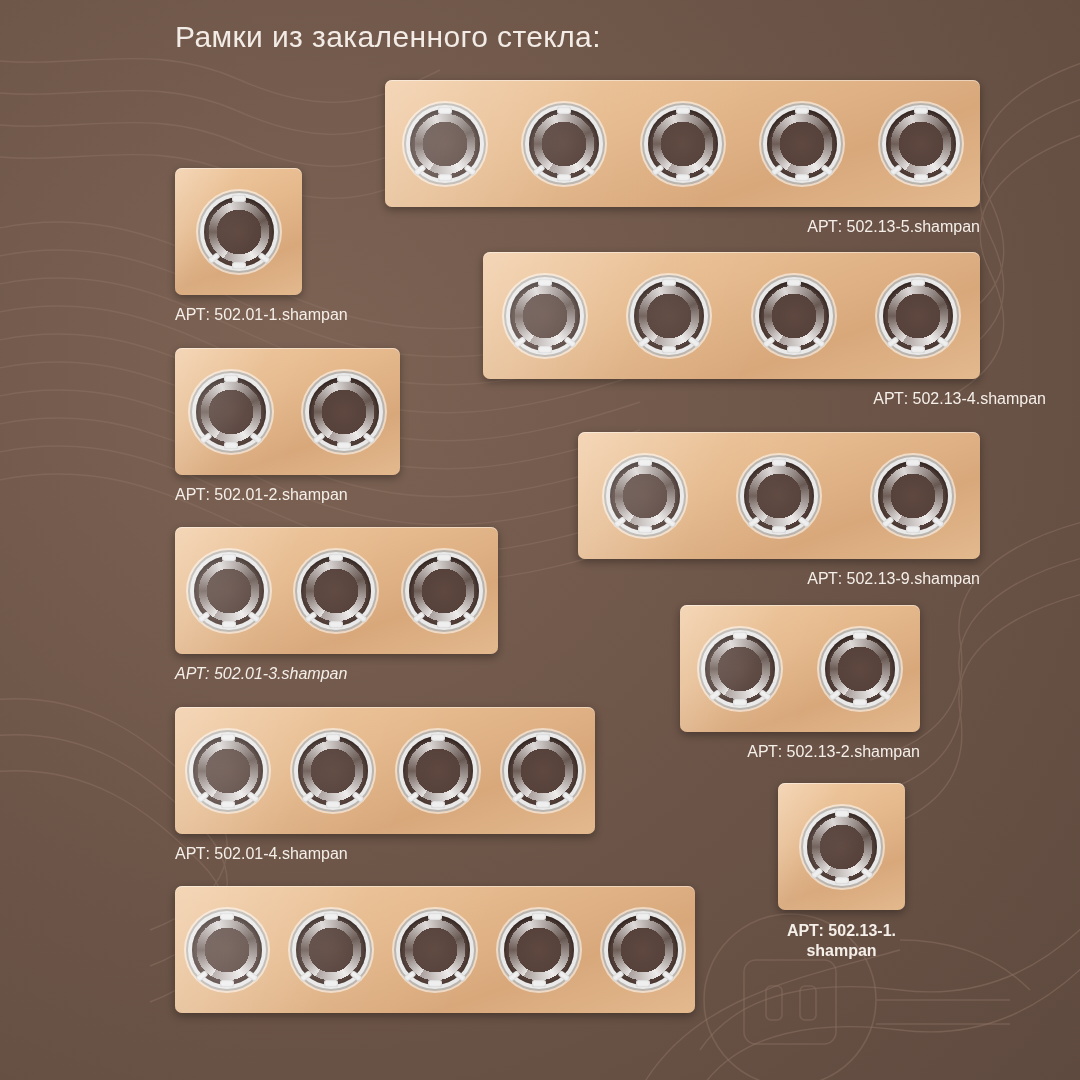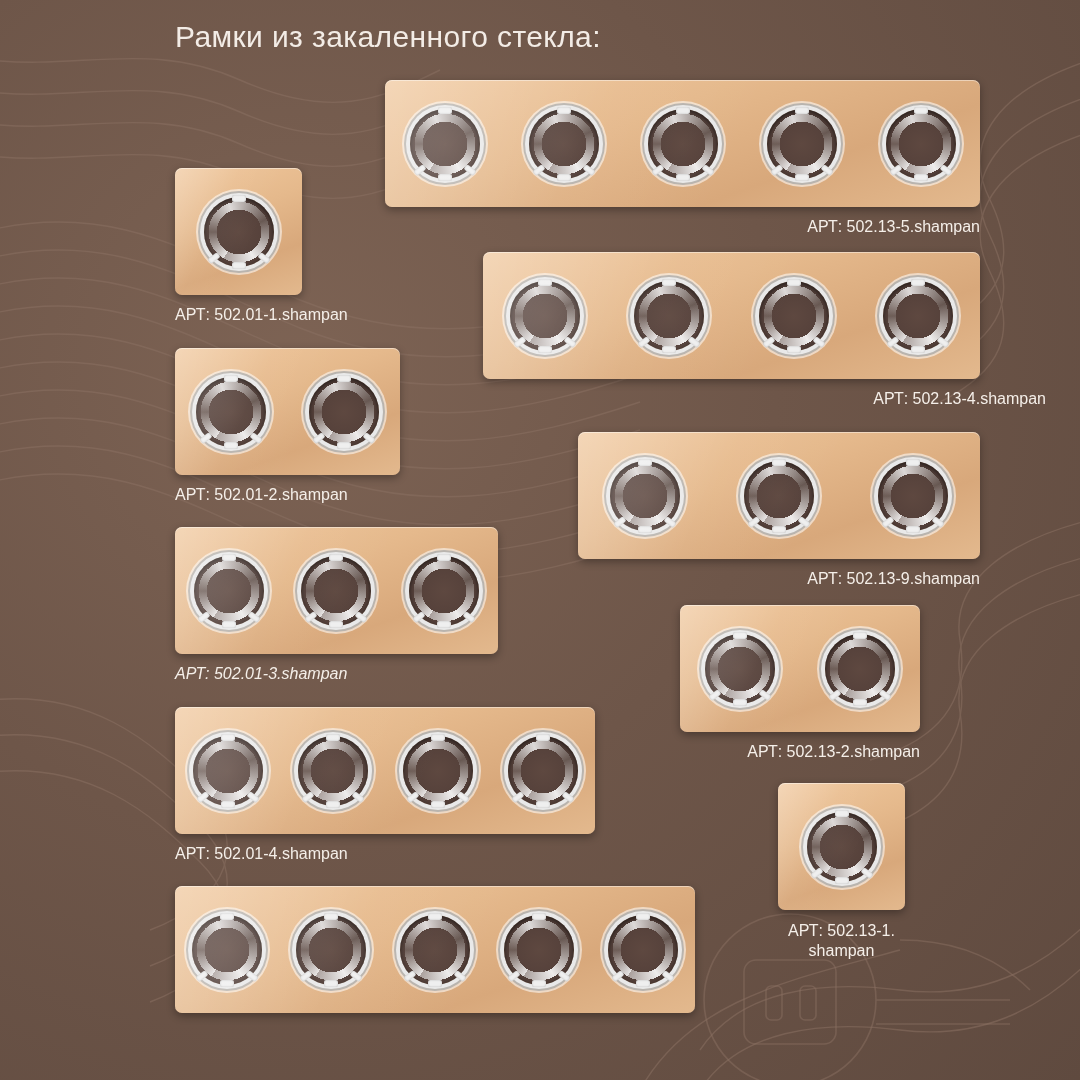--- a/index.html
+++ b/index.html
@@ -398,16 +398,16 @@
       <div class="item" style="left: 778px; top: 783px; width: 127px;">
         <div class="plate" style="width: 127px; height: 127px;">
           <div class="hole" style="width: 70px; height: 70px;">
             <span class="ring-gloss"></span>
             <span class="tab t-top"></span>
             <span class="tab t-bottom"></span>
             <span class="tab t-bl"></span>
             <span class="tab t-br"></span>
           </div>
         </div>
-        <div class="caption two-line" style="text-align: center;">АРТ: 502.13-1. shampan</div>
+        <div class="caption two-line" style="text-align: center; font-weight: bold;">АРТ: 502.13-1. shampan</div>
       </div>
     </div>
 </div>
 
 </body></html>

